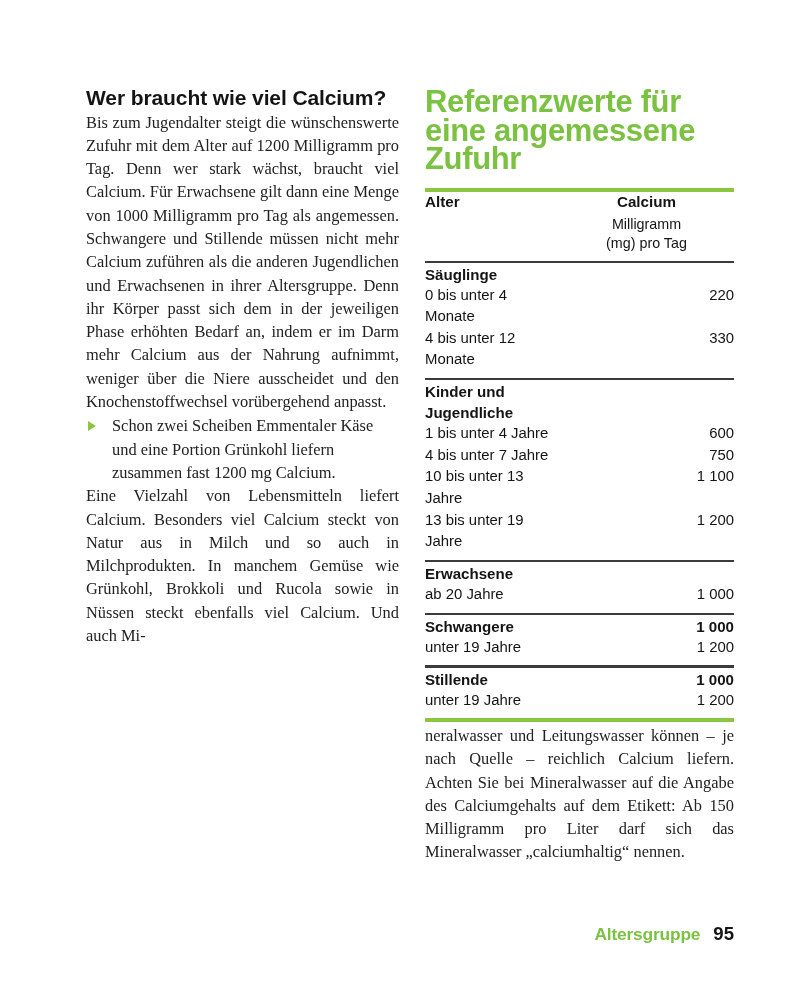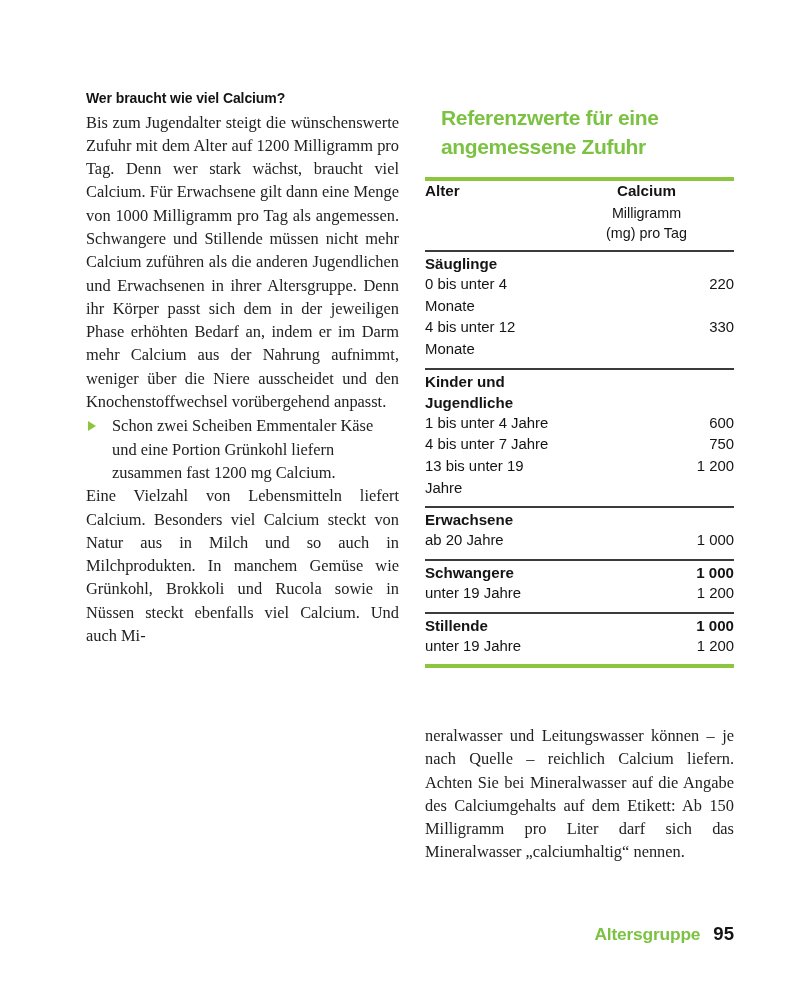--- a/index.html
+++ b/index.html
@@ -47,21 +47,21 @@
     color: #222222;
     margin: 0;
     hyphens: manual;
   }
   .body-text.last-line-left { text-align-last: left; }
 
   
   .sub-head {
     font-family: "Liberation Sans", sans-serif;
     font-weight: bold;
-    font-size: 14px;
+    font-size: 21px;
     line-height: 20.5px;
     color: #141414;
     margin: 0 0 2px 0;
     letter-spacing: -0.1px;
   }
   .sub-head.spaced { margin-top: 27px; }
 
   
   .bullet-item {
     position: relative;
@@ -77,24 +77,24 @@
     height: 0;
     border-left: 8px solid #8cc63f;
     border-top: 5.5px solid transparent;
     border-bottom: 5.5px solid transparent;
   }
 
   
   .table-title {
     font-family: "Liberation Sans", sans-serif;
     font-weight: bold;
-    font-size: 21px;
+    font-size: 31px;
     line-height: 28.5px;
     color: #7cc242;
-    margin: 16px;
+    margin: 0;
     letter-spacing: -0.35px;
   }
 
   
   .rule-green {
     height: 4px;
     background: #8cc63f;
     margin: 0;
   }
   .rule-green.top { margin-top: 14px; }
@@ -249,20 +249,24 @@
         </tr>
         <tr class="data-row">
           <td class="c-label">1 bis unter 4 Jahre</td>
           <td class="c-value">600</td>
         </tr>
         <tr class="data-row">
           <td class="c-label">4 bis unter 7 Jahre</td>
           <td class="c-value">750</td>
         </tr>
         <tr class="data-row">
+          <td class="c-label">10 bis unter 13 Jahre</td>
+          <td class="c-value">1 100</td>
+        </tr>
+        <tr class="data-row">
           <td class="c-label">13 bis unter 19 Jahre</td>
           <td class="c-value">1 200</td>
         </tr>
         <tr class="sep-row">
           <td colspan="2">
             <div class="sep-inner"></div>
           </td>
         </tr>
 
         <tr class="grp-row">

